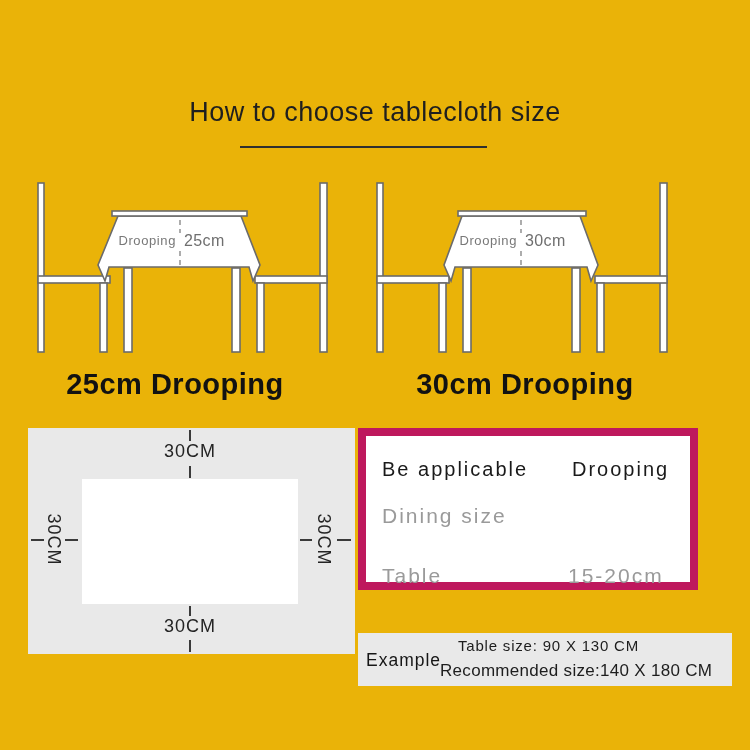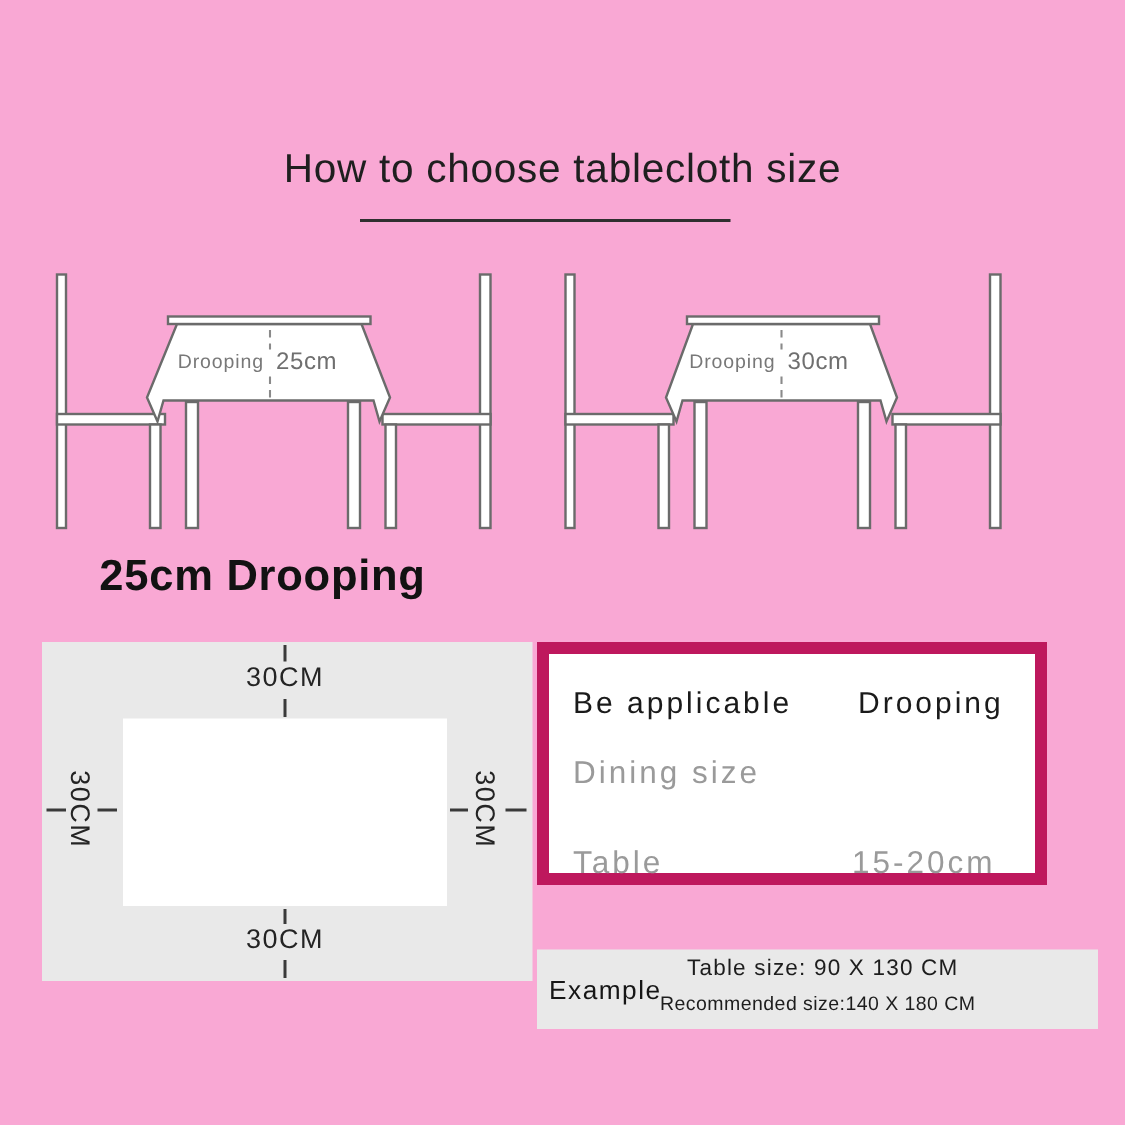--- a/index.html
+++ b/index.html
@@ -1,16 +1,16 @@
 <!DOCTYPE html>
 <html><head>
 <meta charset="utf-8">
 <style>
   html,body{margin:0;padding:0;background:#fff;}
-  .canvas{position:relative;width:750px;height:750px;background:#f9a8d4;overflow:hidden;
+  .canvas{position:relative;width:750px;height:750px;background:#eab308;overflow:hidden;
           font-family:"Liberation Sans",sans-serif;color:#1c1c1c;}
   .abs{position:absolute;}
 
   
   #title{left:0;top:97px;width:750px;text-align:center;font-size:27px;color:#1f1f1f;letter-spacing:0.5px;}
   #title-underline{left:240px;top:146px;width:247px;height:2px;background:#2f2f2f;}
 
   
   #illus-left{left:20px;top:175px;}
   #illus-right{left:370px;top:175px;}
@@ -52,21 +52,21 @@
   #head-value{left:206px;top:22px;}
   #cell-item-0{left:16px;top:68px;}
   #cell-value-0{left:202px;top:68px;}
   #cell-item-1{left:16px;top:128px;}
   #cell-value-1{left:202px;top:128px;}
 
   
   #example-box{left:358px;top:597px;width:374px;height:53px;background:#e9e9e9;margin-top:36px;}
   #example-label{left:8px;top:17px;font-size:17.5px;color:#161616;letter-spacing:1px;}
   #example-line1{left:100px;top:4px;font-size:15px;color:#1d1d1d;letter-spacing:0.8px;}
-  #example-line2{left:82px;top:28px;font-size:13px;color:#1d1d1d;letter-spacing:0.3px;}
+  #example-line2{left:82px;top:28px;font-size:17px;color:#1d1d1d;letter-spacing:0.3px;}
 </style>
 </head>
 <body>
 
 <div class="canvas">
 
   <div class="abs" id="title">How to choose tablecloth size</div>
   <div class="abs" id="title-underline"></div>
 
   <svg class="abs" id="illus-left" width="320" height="185" viewBox="0 0 320 185">
@@ -117,20 +117,21 @@
     </g>
     <g>
       <line class="dashline" x1="151" y1="45" x2="151" y2="58"></line>
       <line class="dashline" x1="151" y1="76" x2="151" y2="90"></line>
     </g>
     <text class="cloth-word" x="147" y="70" text-anchor="end">Drooping</text>
     <text class="cloth-size" x="155" y="71" text-anchor="start">30cm</text>
   </svg>
 
   <div class="abs caption" id="caption-left">25cm Drooping</div>
+  <div class="abs caption" id="caption-right">30cm Drooping</div>
 
   <div class="abs" id="size-diagram">
     <div class="abs" id="table-surface"></div>
 
     <div class="abs dash-v" id="dash-t1"></div>
     <div class="abs drop-label" id="drop-top">30CM</div>
     <div class="abs dash-v" id="dash-t2"></div>
 
     <div class="abs dash-v" id="dash-b1"></div>
     <div class="abs drop-label" id="drop-bottom">30CM</div>

